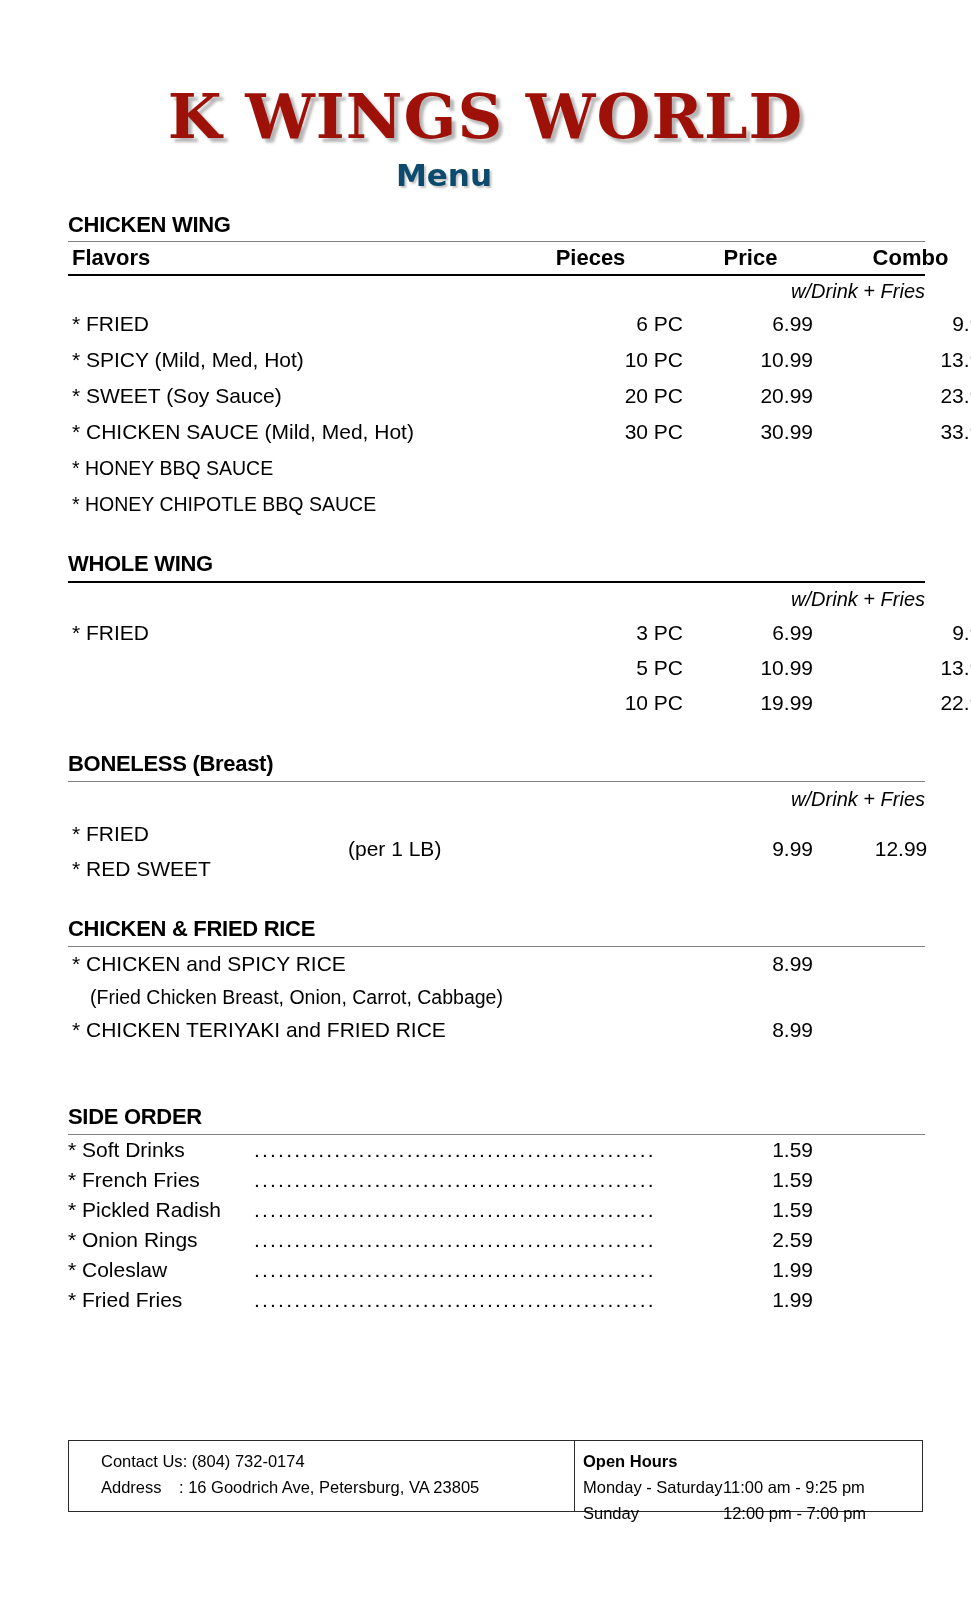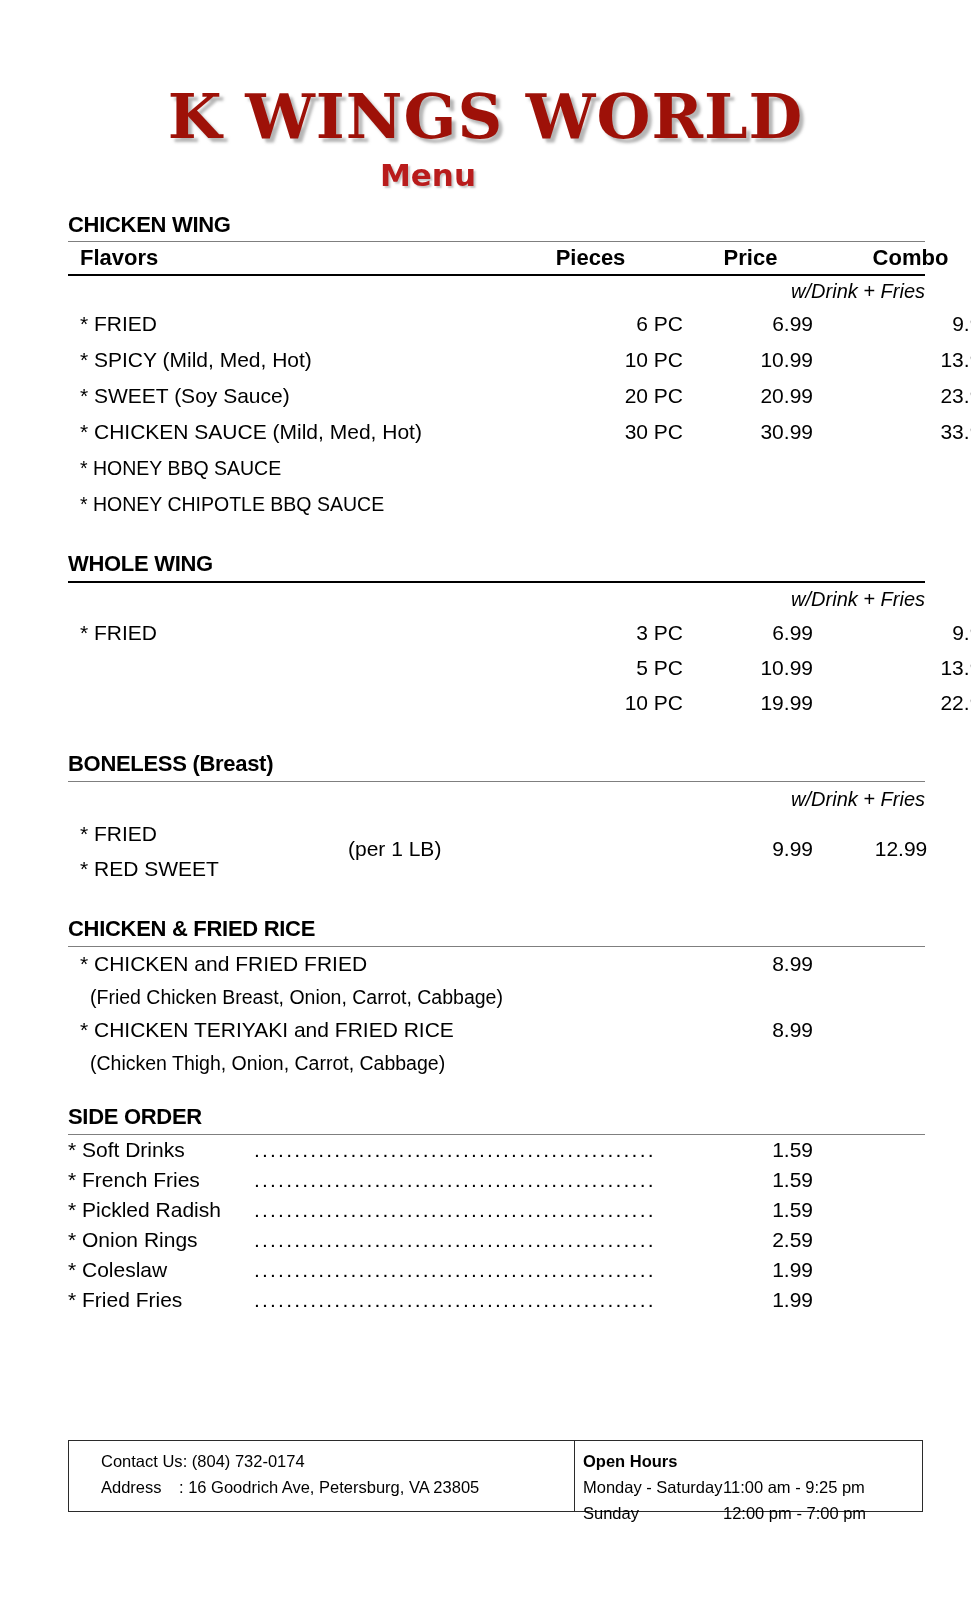--- a/index.html
+++ b/index.html
@@ -42,27 +42,27 @@
     font-size: 62px;
     letter-spacing: 1px;
     color: #9e1108;
     text-shadow: 4px 4px 3px rgba(120,120,120,0.55);
     line-height: 1;
     white-space: nowrap;
   }
   .subtitle {
     position: absolute;
     top: 160px;
-    left: 0;
+    left: 16px;
     width: 856px;
     text-align: center;
     font-family: "DejaVu Sans", sans-serif;
     font-weight: bold;
     font-size: 31px;
-    color: #b91c1c;
+    color: #0c4a6e;
     text-shadow: 2px 2px 2px rgba(140,140,140,0.5);
     line-height: 1;
   }
 
   
   .section {
     position: absolute;
     left: 68px;
     width: 857px;
   }
@@ -89,21 +89,21 @@
   .row {
     position: relative;
     height: 36px;
     line-height: 36px;
     font-size: 21px;
     white-space: nowrap;
   }
   .row.compact { height: 35px; line-height: 35px; }
   .name {
     position: absolute;
-    left: 12px;
+    left: 4px;
     top: 0;
   }
   .name.small { font-size: 19.5px; }
   .sub {
     position: absolute;
     left: 22px;
     top: 0;
     font-size: 19.5px;
   }
   .col-pieces {
@@ -362,32 +362,29 @@
     <div class="row compact">
       <span class="name">* RED SWEET</span>
     </div>
   </div>
 
   <div class="section" style="top:917px;">
     <div class="section-title">CHICKEN &amp; FRIED RICE</div>
     <div class="rule-thin" style="margin-top:6px;"></div>
 
     <div class="row compact" style="height:34px;line-height:34px;">
-      <span class="name">* CHICKEN and FRIED FRIED</span>
+      <span class="name">* CHICKEN and SPICY RICE</span>
       <span class="col-price-rice">8.99</span>
     </div>
     <div class="row compact" style="height:32px;line-height:32px;">
       <span class="sub">(Fried Chicken Breast, Onion, Carrot, Cabbage)</span>
     </div>
     <div class="row compact" style="height:34px;line-height:34px;">
       <span class="name">* CHICKEN TERIYAKI and FRIED RICE</span>
       <span class="col-price-rice">8.99</span>
-    </div>
-    <div class="row compact" style="height:32px;line-height:32px;">
-      <span class="sub">(Chicken Thigh, Onion, Carrot, Cabbage)</span>
     </div>
   </div>
 
   <div class="section" style="top:1105px;">
     <div class="section-title">SIDE ORDER</div>
     <div class="rule-thin" style="margin-top:6px;"></div>
 
     <div class="side-row">
       <span class="side-name">* Soft Drinks</span>
       <span class="leader">........................................................................................</span>

